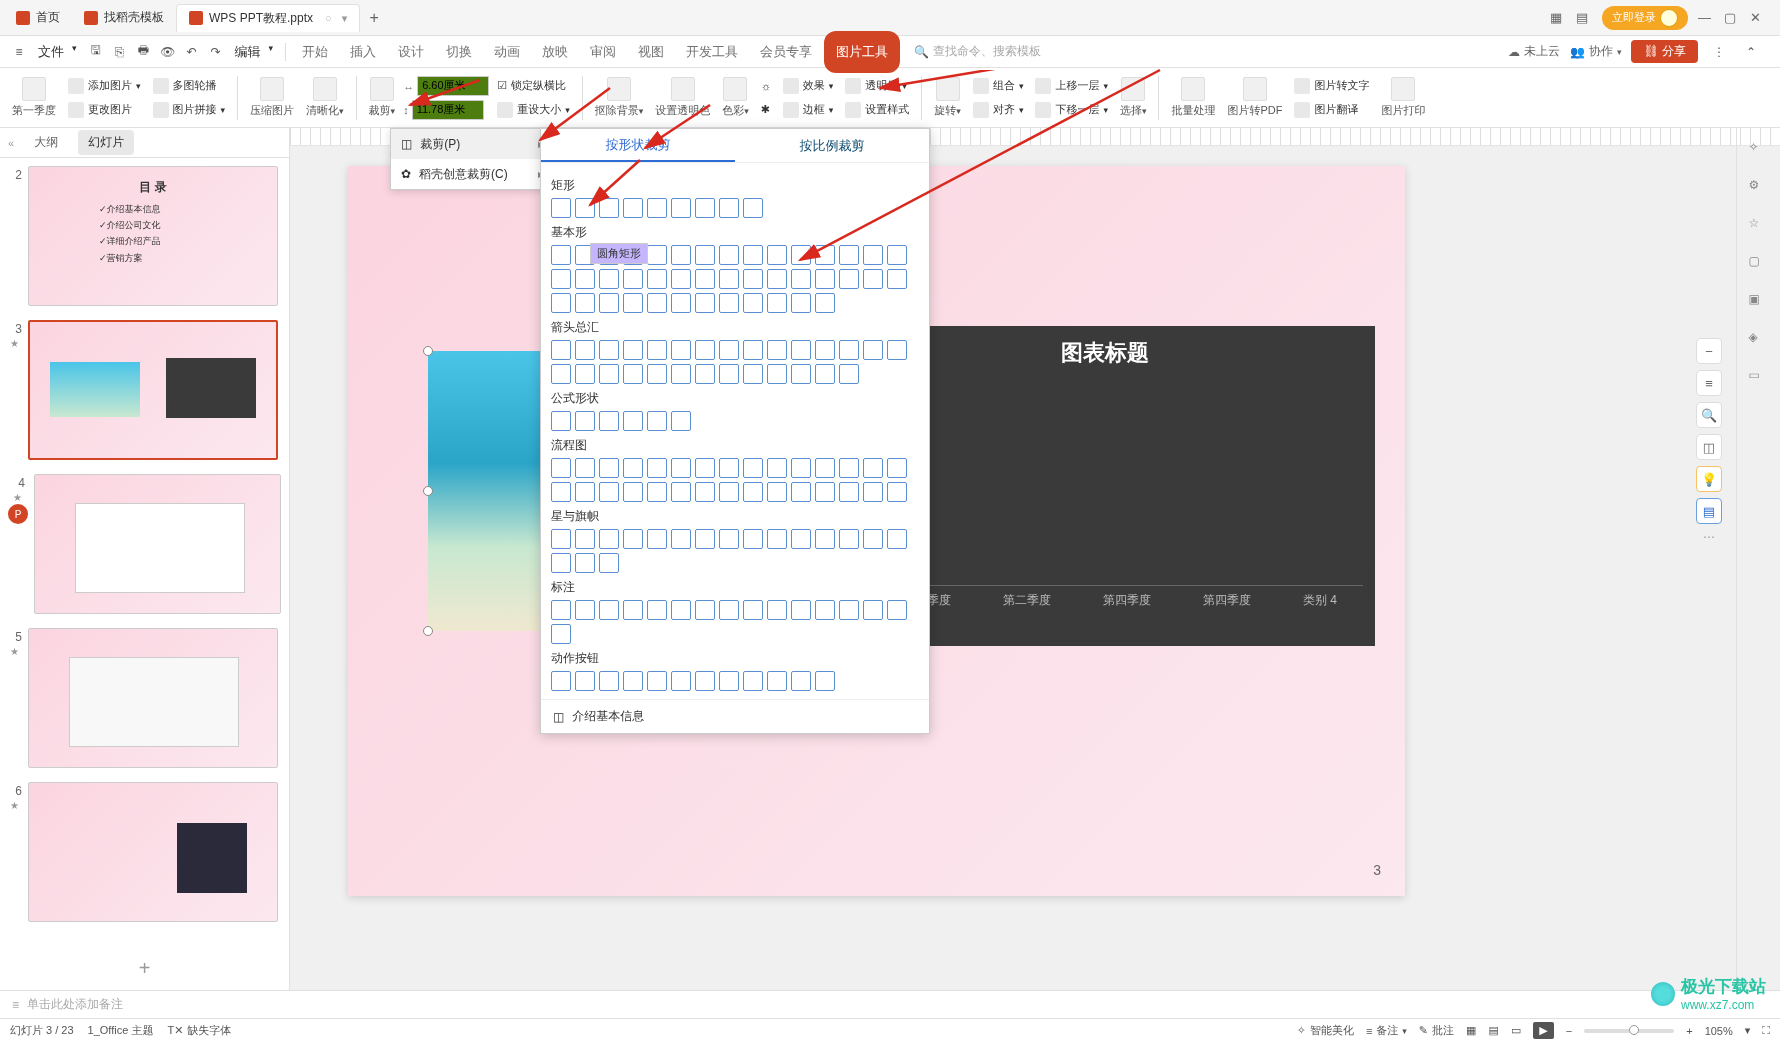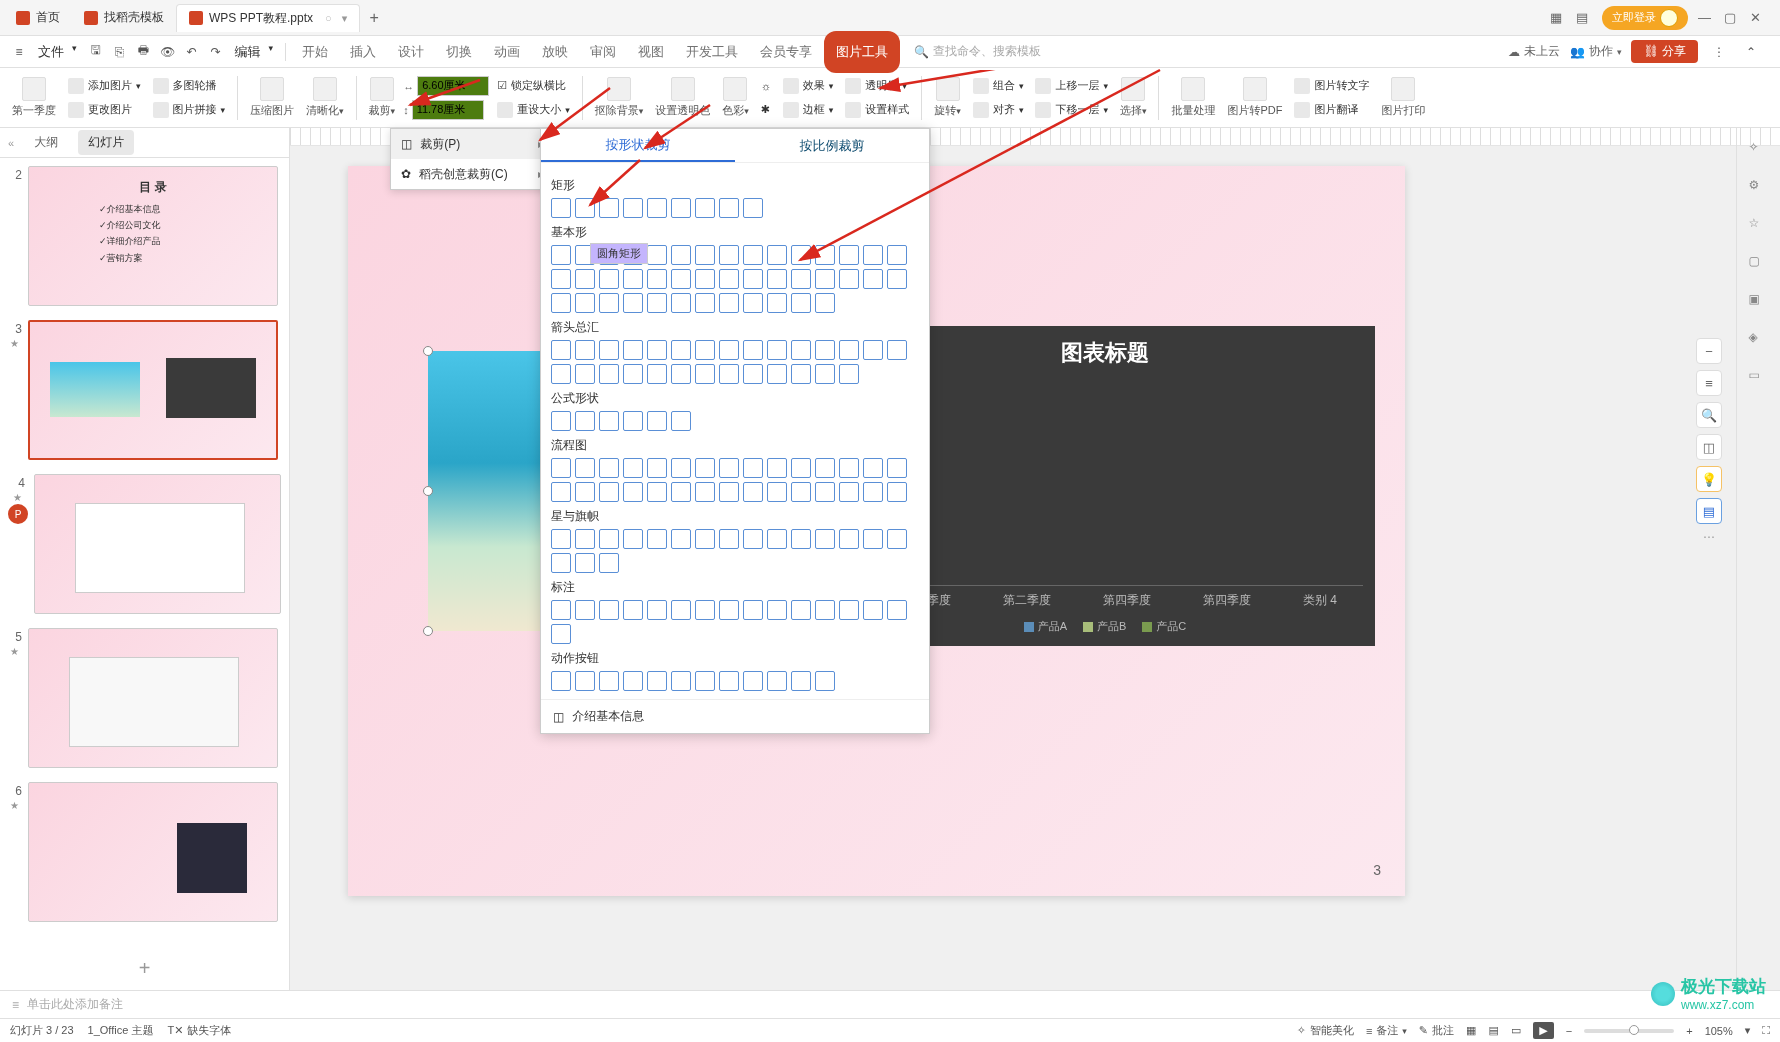--- a/index.html
+++ b/index.html
@@ -507,34 +507,20 @@
                 </div>
               </div>
           </div>
           <div class="chart-xlabels" id="chart-xlabels">
               <span>第一季度</span>
               <span>第二季度</span>
               <span>第四季度</span>
               <span>第四季度</span>
               <span>类别 4</span>
             </div>
-          <div class="chart-legend">
-            <div class="legend-item">
-                <span class="legend-sw" style="background:#5b8db8"></span>
-                <span>产品A</span>
-              </div>
-            <div class="legend-item">
-                <span class="legend-sw" style="background:#a8bd7a"></span>
-                <span>产品B</span>
-              </div>
-            <div class="legend-item">
-                <span class="legend-sw" style="background:#7a9b4f"></span>
-                <span>产品C</span>
-              </div>
-          </div>
         </div>
         <div class="slide-pagenum">3</div>
       </div>
     </div>
 
     <div class="float-tools">
       <div class="float-btn">−</div>
       <div class="float-btn">≡</div>
       <div class="float-btn">🔍</div>
       <div class="float-btn">◫</div>

